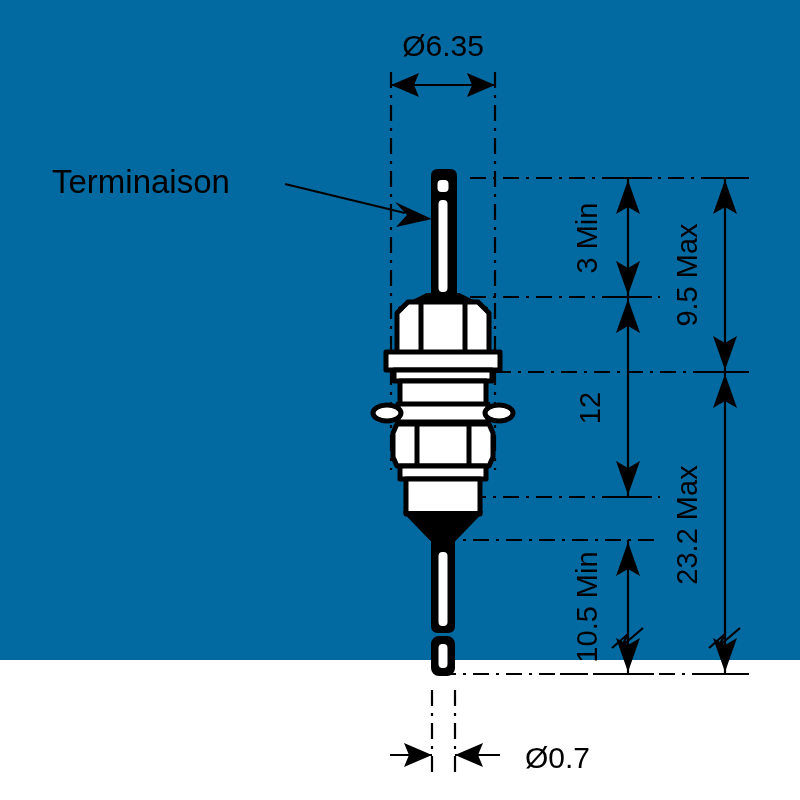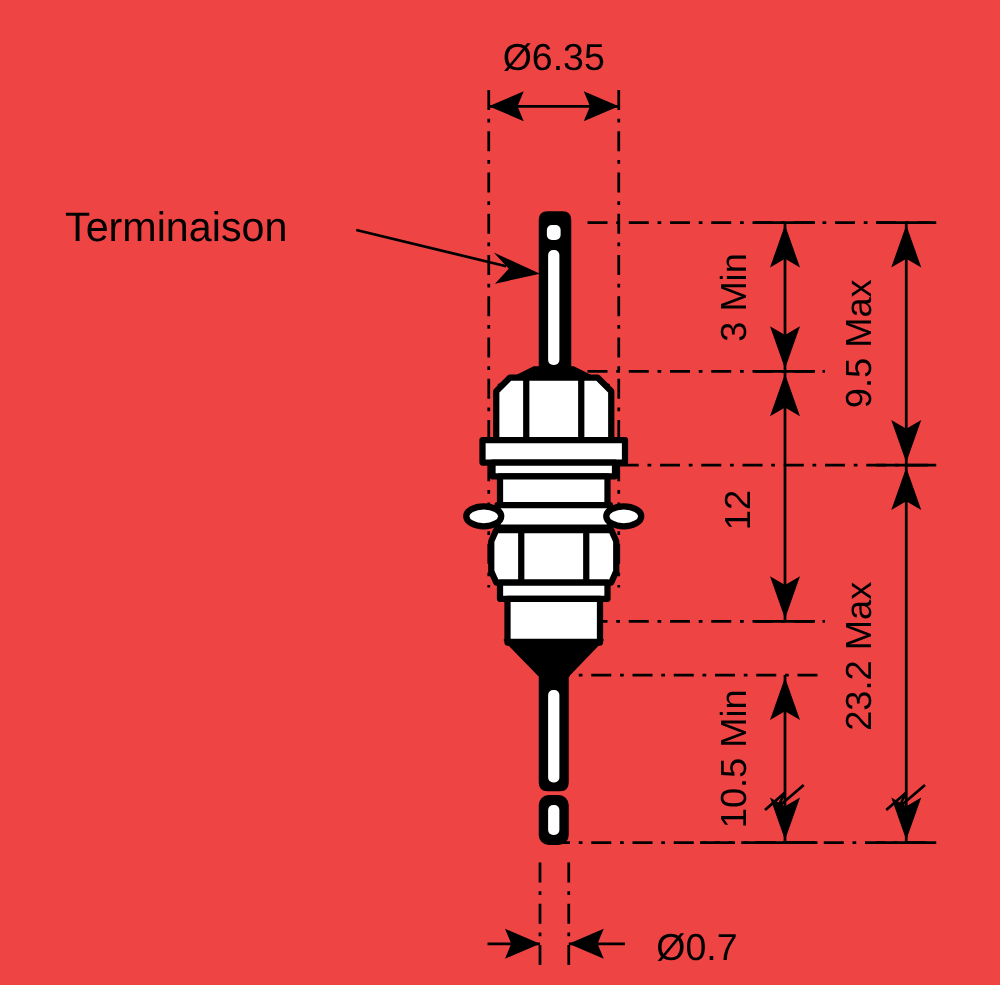--- a/index.html
+++ b/index.html
@@ -10,22 +10,22 @@
   body {
     width: 800px;
     height: 800px;
     font-family: "Liberation Sans", sans-serif;
     color: #000000;
     overflow: hidden;
   }
   #drawing-root {
     position: relative;
     width: 800px;
-    height: 788px;
-    background: #ef4444;
+    height: 660px;
+    background: #0369a1;
   }
   svg.sheet {
     position: absolute;
     left: 0;
     top: 0;
     width: 800px;
     height: 800px;
     display: block;
   }
   .dim-text {

